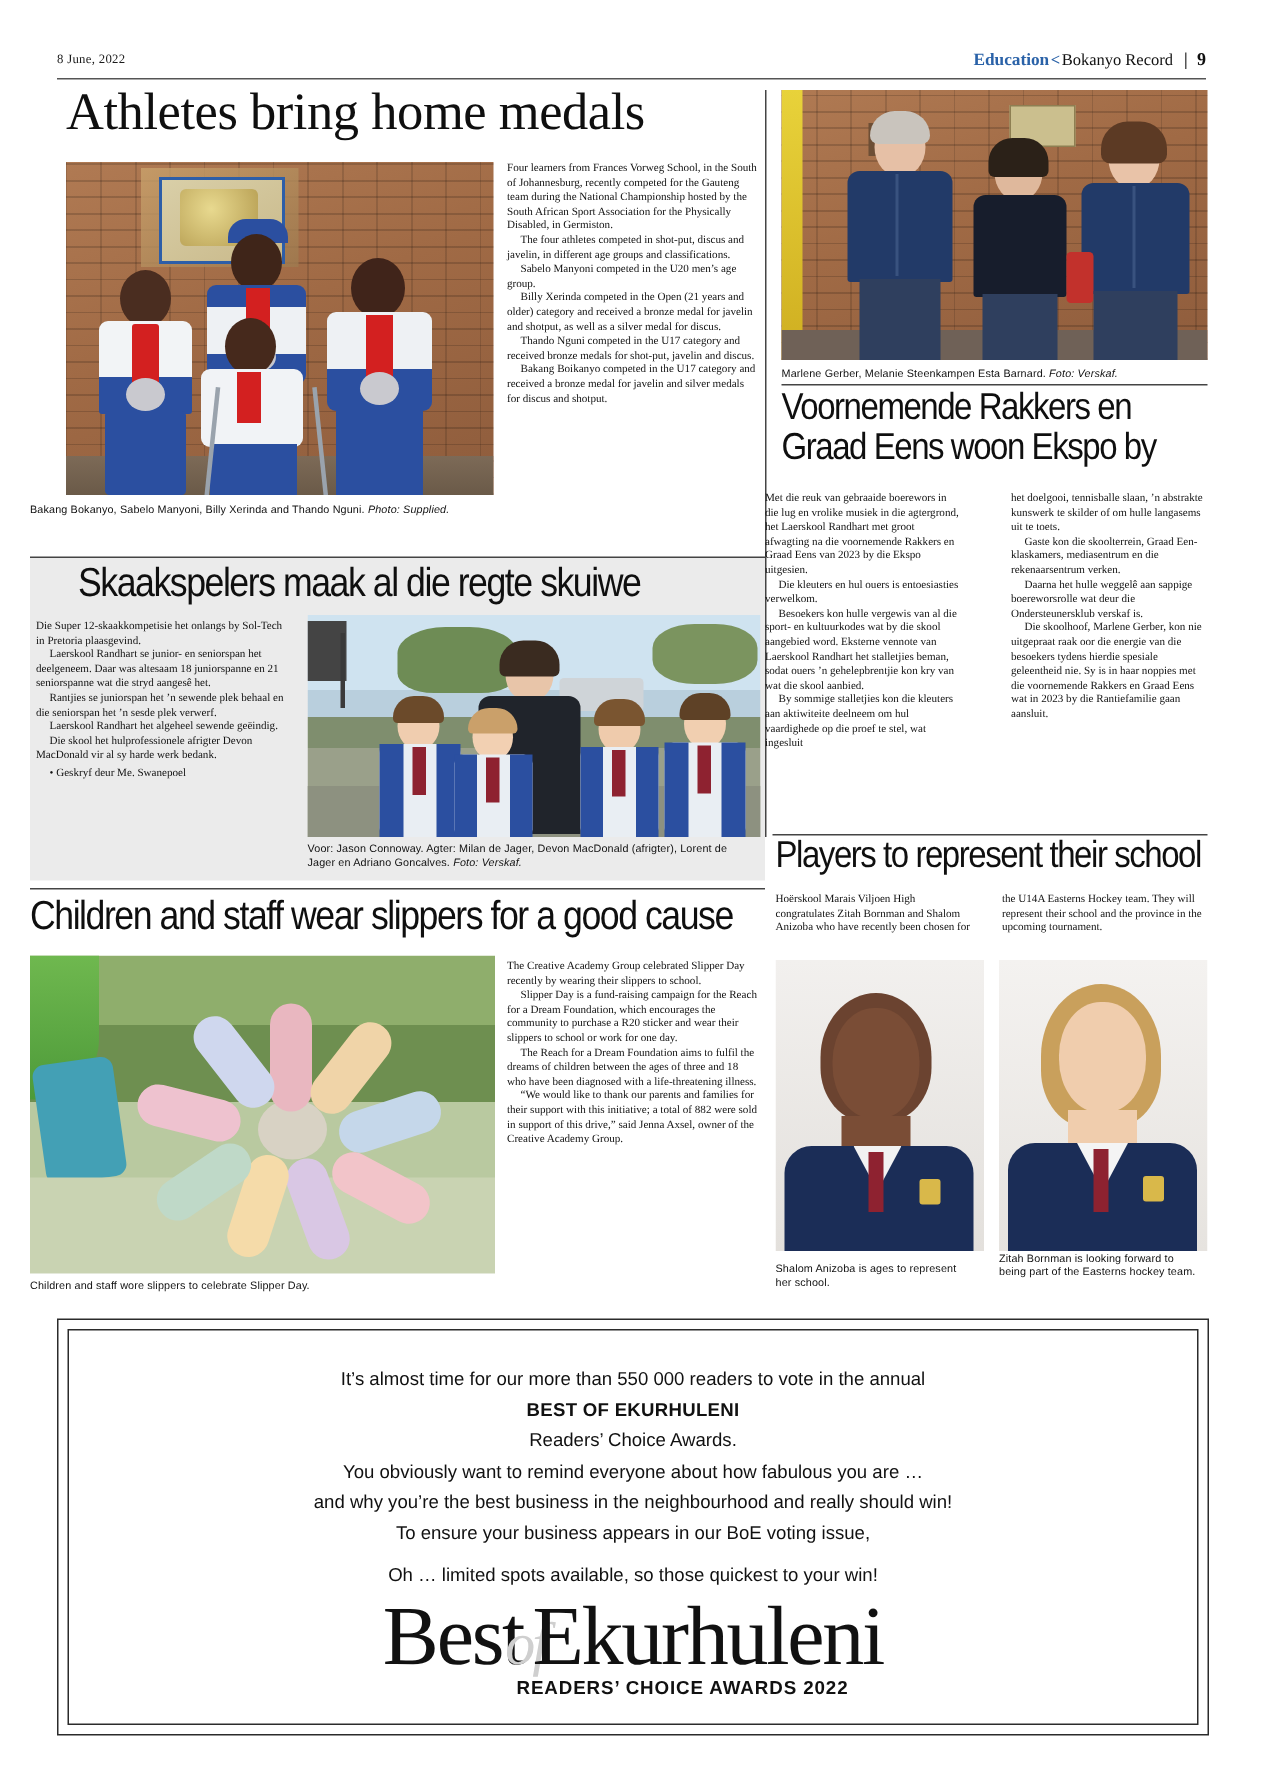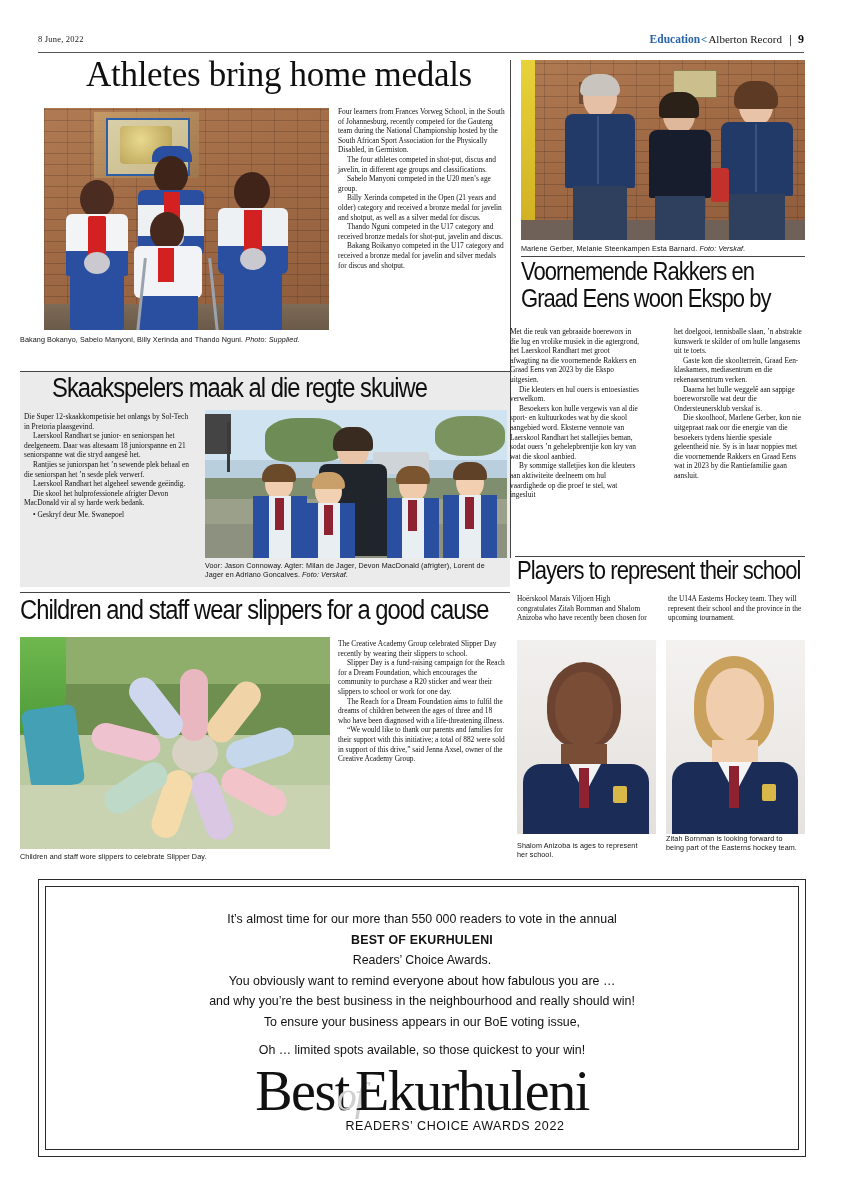--- a/index.html
+++ b/index.html
@@ -75,21 +75,20 @@
   .hr-masthead {
     left: 38px; top: 52px; width: 766px; height: 1px; background:#555;
   }
 
   
   .hl-serif {
     font-family: "Liberation Serif", serif;
     font-weight: normal;
     line-height: .95;
     letter-spacing: -.3px;
-    text-align: center;
   }
   .hl-sans {
     font-family: "Liberation Sans", sans-serif;
     font-weight: normal;
     line-height: .95;
     letter-spacing: -1.1px;
     transform: scaleX(.88);
     transform-origin: left center;
   }
   .body-col {
@@ -181,34 +180,35 @@
     letter-spacing: -2px;
     margin: 0 -9px 0 -12px;
   }
   .boe-sub {
     font-family: "Liberation Sans", sans-serif;
     font-size: 12.5px;
     letter-spacing: .6px;
     color: #111;
     margin-top: -6px;
     margin-left: 66px;
+    font-weight: bold;
   }
 
   .vline { position:absolute; width:1px; background:#444; }
   .hline { position:absolute; height:1px; background:#444; }
 </style>
 </head>
 <body>
 
 <div class="page">
 
   <div class="masthead">
     <div class="issue-date">8 June, 2022</div>
     <div class="folio">
-      <span class="section">Education</span><span class="arrow">&lt;</span><span class="pub">Alberton Record</span><span class="sep"></span><span class="pageno">9</span>
+      <span class="section">Education</span><span class="arrow">&lt;</span><span class="pub">Bokanyo Record</span><span class="sep"></span><span class="pageno">9</span>
     </div>
   </div>
   <div class="hr-masthead rule"></div>
 
   <div class="vline" style="left:510px; top:60px; height:498px;"></div>
 
   <h1 class="hl-serif" style="position:absolute;left:44px;top:58px;width:470px;font-size:35px;margin:0;">Athletes bring home medals</h1>
 
   <div class="photo brick" style="left:44px; top:108px; width:285px; height:222px;">
     <div style="position:absolute;left:50px;top:4px;width:105px;height:66px;background:linear-gradient(145deg,#caa26c,#9e7a4f);opacity:.8;"></div>

